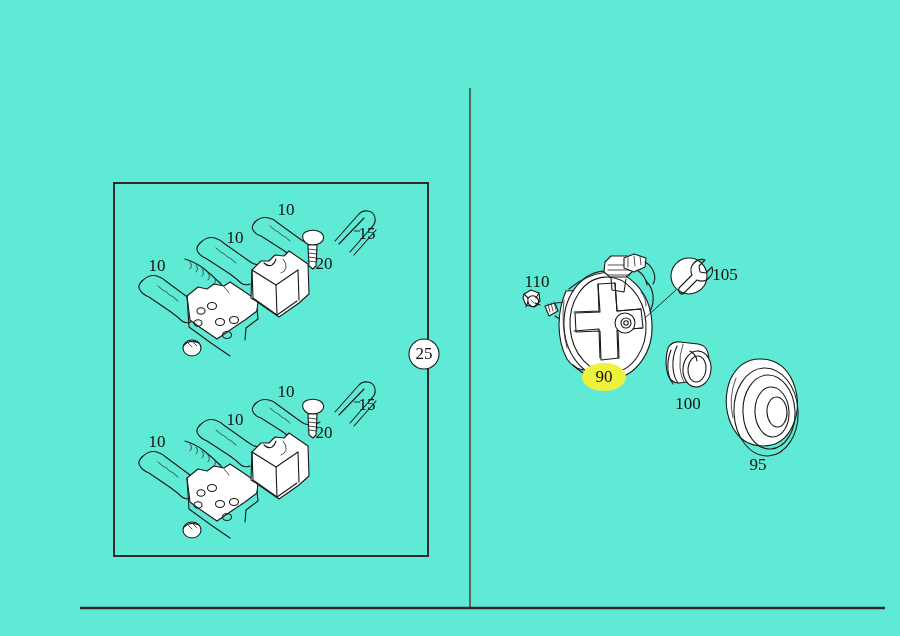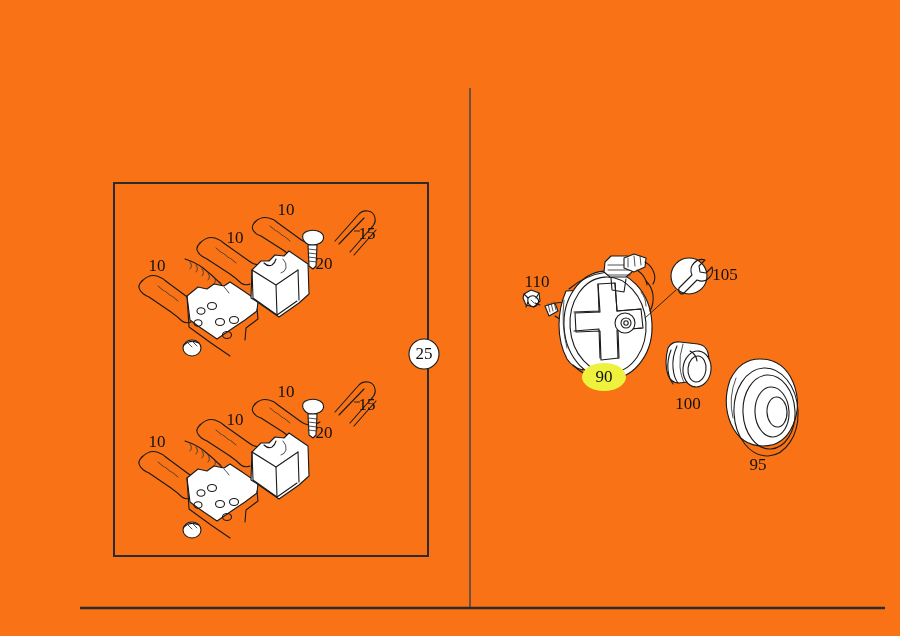--- a/index.html
+++ b/index.html
@@ -8,21 +8,21 @@
     padding: 0;
     background: #ffffff;
   }
   body {
     font-family: "Liberation Serif", serif;
   }
   #page {
     position: relative;
     width: 900px;
     height: 636px;
-    background: #f97316;
+    background: #5eead4;
     overflow: hidden;
   }
   #page svg {
     position: absolute;
     top: 0;
     left: 0;
     width: 900px;
     height: 636px;
   }
   .ink {

